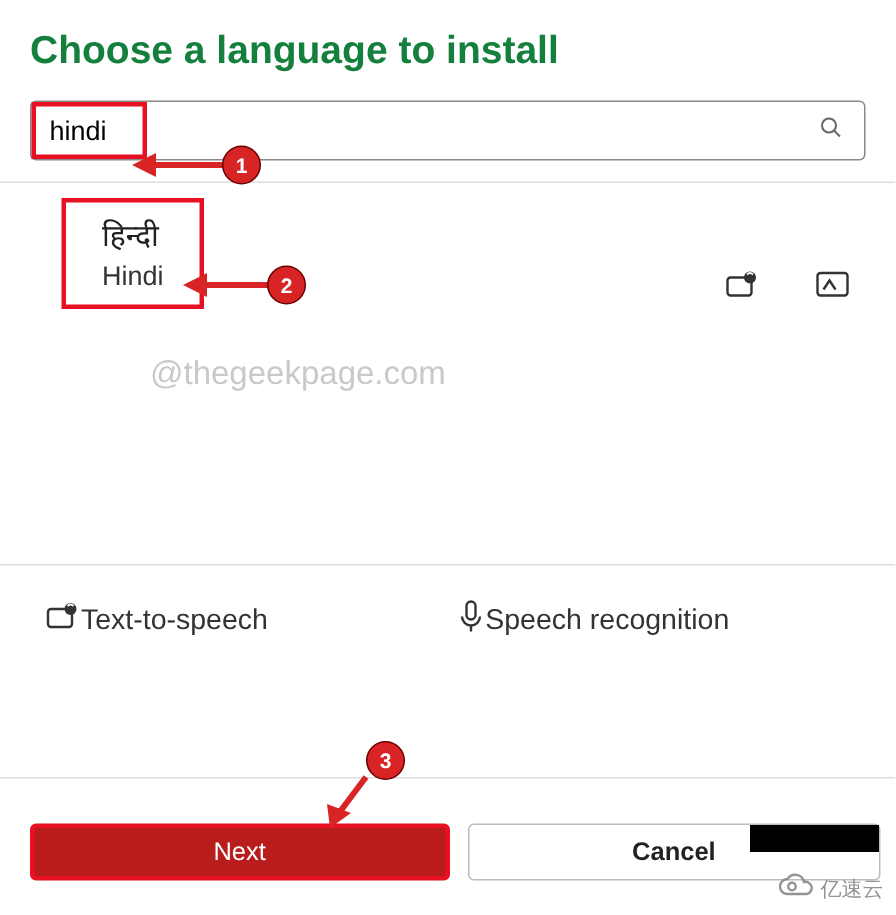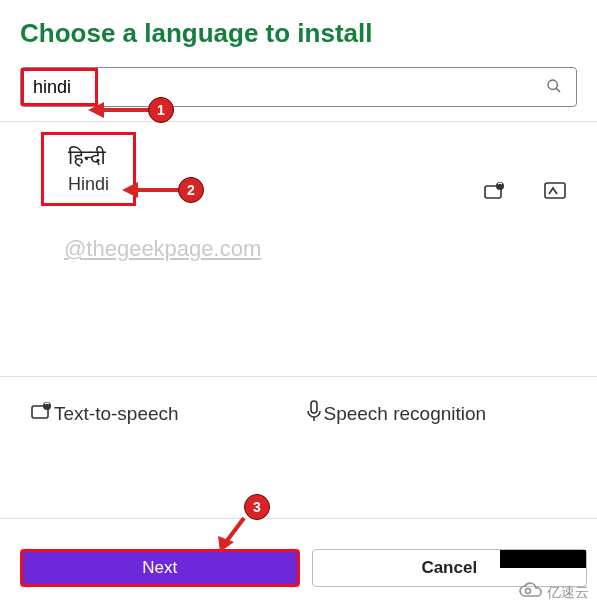--- a/index.html
+++ b/index.html
@@ -80,25 +80,24 @@
     }
     .result-icons {
       margin-left: auto;
       display: flex;
       gap: 36px;
       padding-right: 10px;
     }
     .result-icons svg { stroke: #333; }
     .watermark {
       text-align: left;
-      padding-left: 64px;
+      padding-left: 100px;
       padding-top: 20px;
       font-size: 22px;
       color: #c9c9c9;
-      text-decoration: underline;
     }
     .features {
       position: absolute;
       top: 376px;
       left: 0; right: 0;
       border-top: 1px solid #ddd;
       padding: 22px 30px 18px 30px;
       display: grid;
       grid-template-columns: 1fr 1fr;
       row-gap: 22px;
@@ -124,21 +123,21 @@
       flex: 1;
       height: 38px;
       font-size: 17px;
       border-radius: 4px;
       cursor: pointer;
       display: flex;
       align-items: center;
       justify-content: center;
     }
     .btn-primary {
-      background: #6d28d9;
+      background: #b91c1c;
       color: #fff;
       border: 3px solid #e81123;
     }
     .btn-secondary {
       background: #fff;
       color: #222;
       border: 1px solid #bbb;
       position: relative;
       font-weight: bold;
     }

